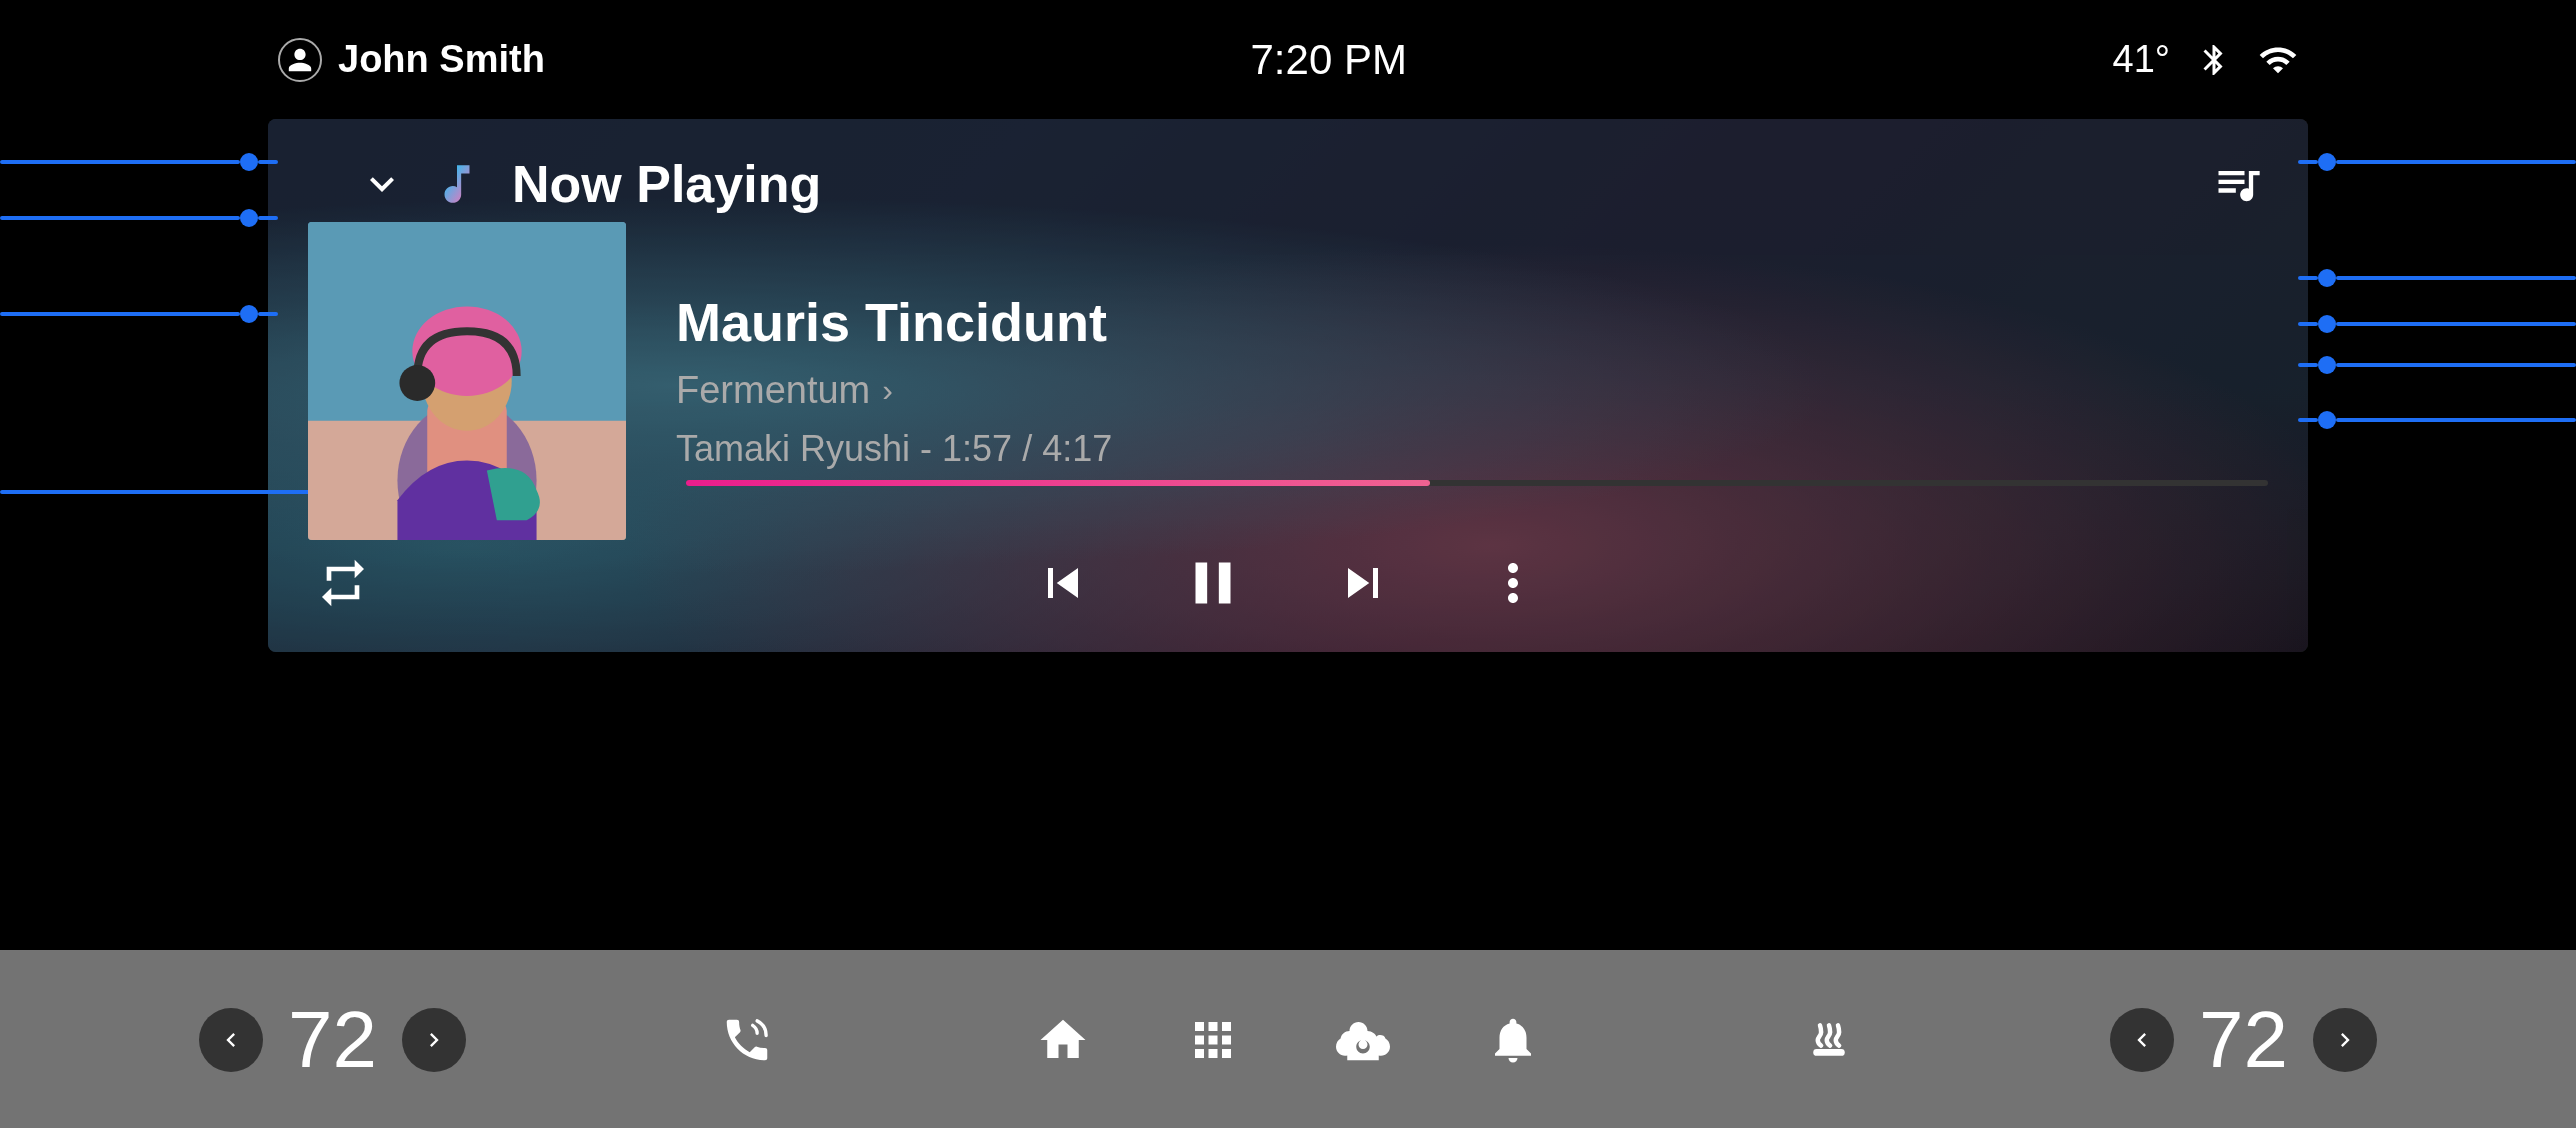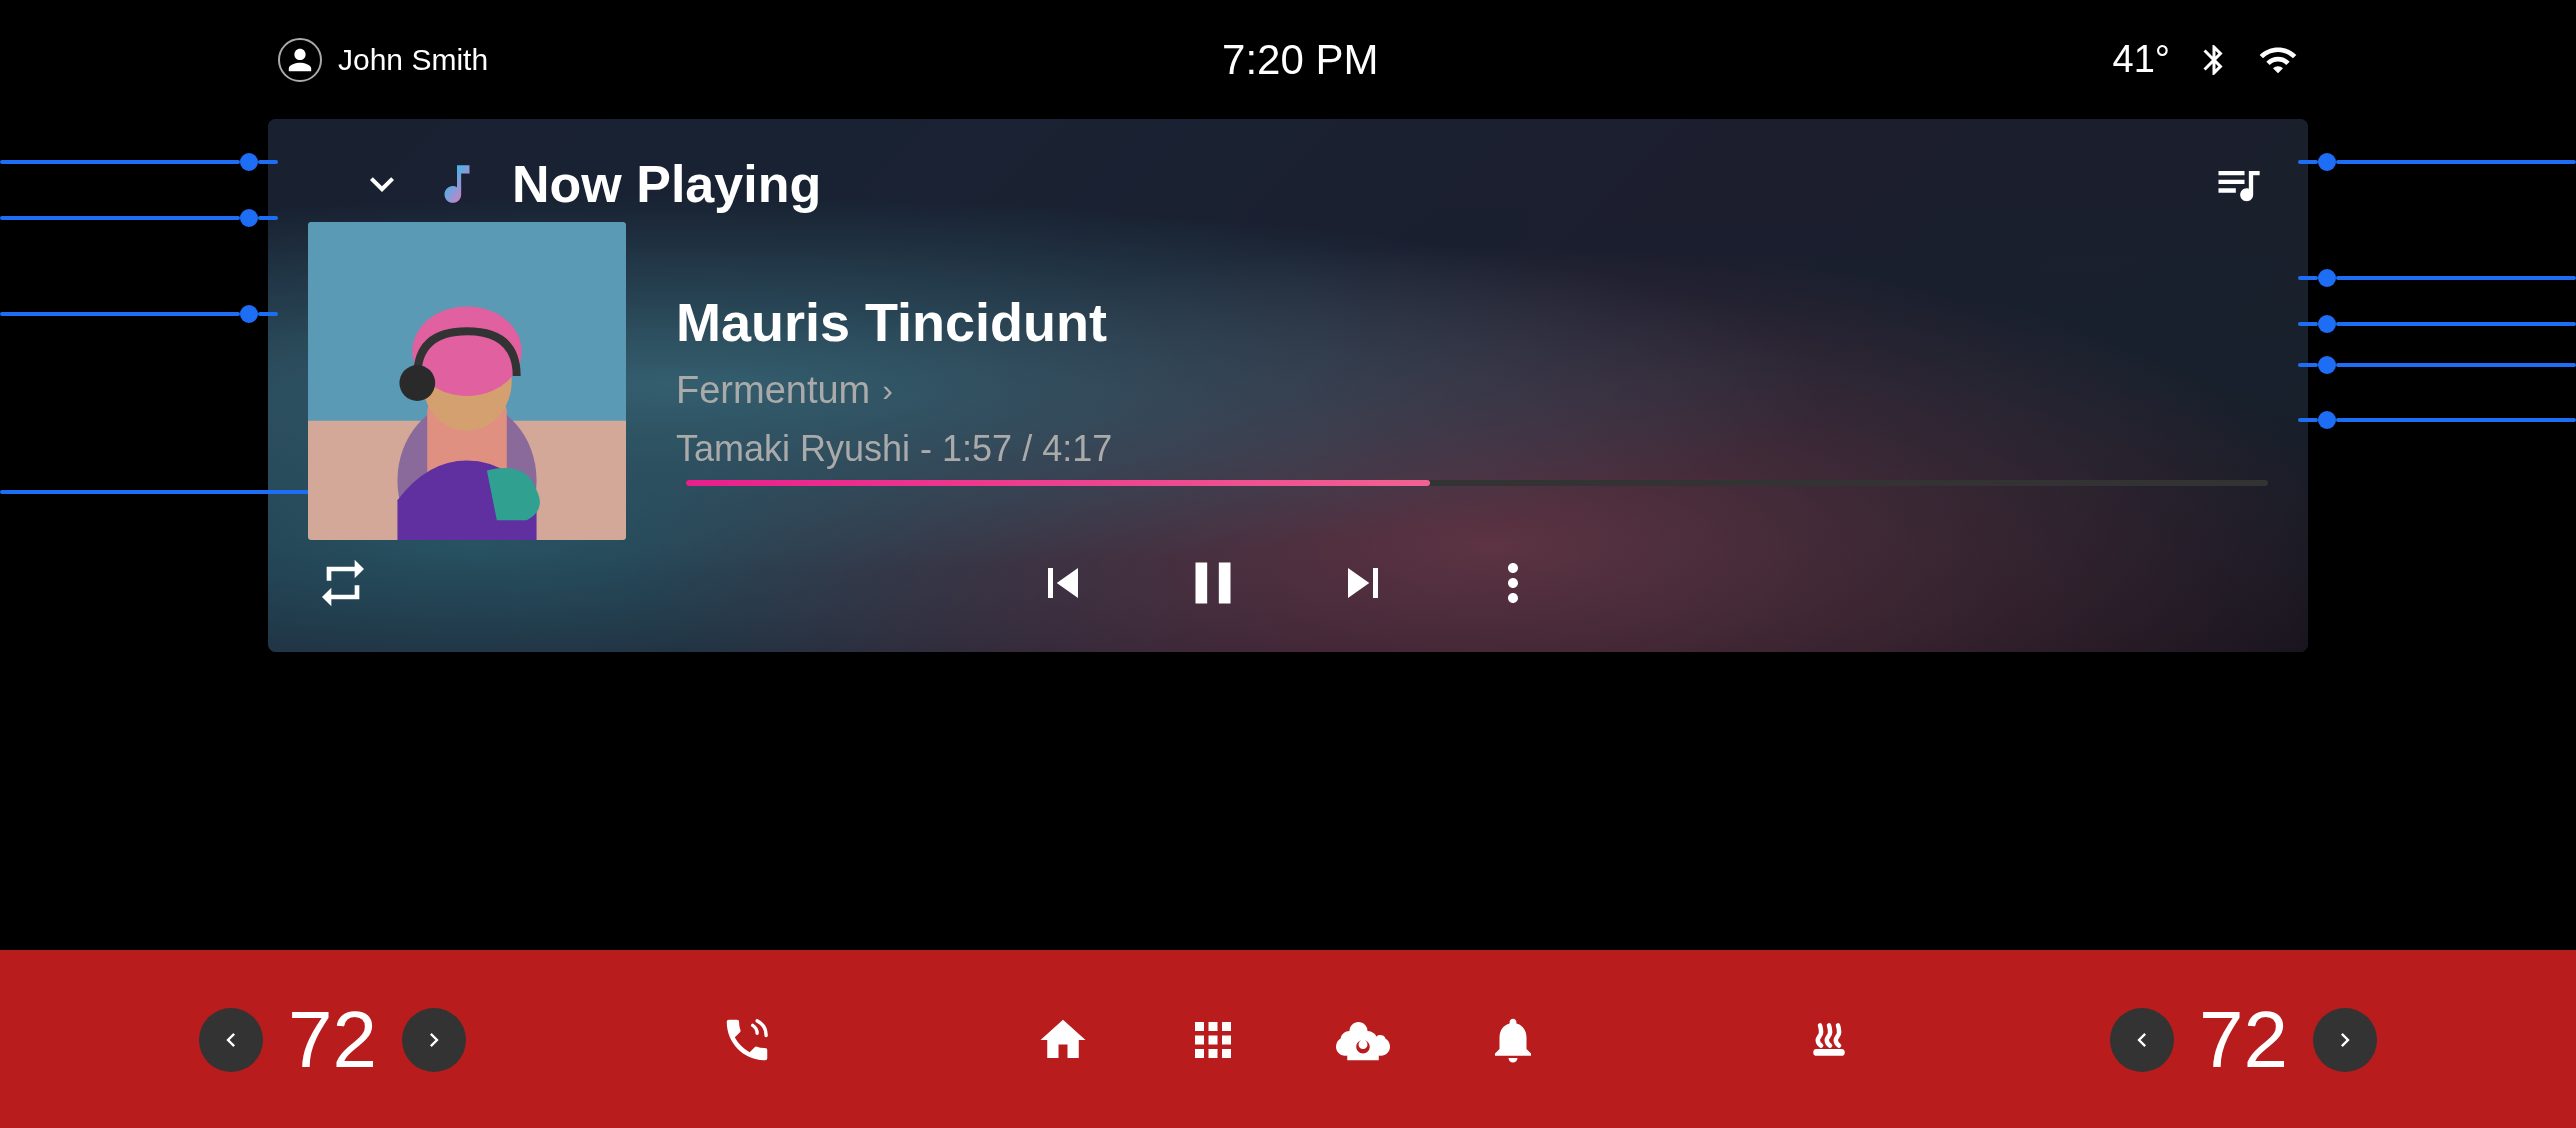--- a/index.html
+++ b/index.html
@@ -35,22 +35,22 @@
       width: 44px;
       height: 44px;
       border-radius: 50%;
       border: 2px solid #aaa;
       display: flex;
       align-items: center;
       justify-content: center;
     }
     .status-user-icon svg { width: 28px; height: 28px; fill: #fff; }
     .status-username {
-      font-size: 30px;
-      font-weight: 400;
+      font-size: 38px;
+      font-weight: 700;
       color: #fff;
     }
     .status-time {
       font-size: 42px;
       font-weight: 400;
       color: #fff;
     }
     .status-right {
       display: flex;
       align-items: center;
@@ -275,21 +275,21 @@
       height: 70px;
       display: flex;
       align-items: center;
       justify-content: center;
       cursor: pointer;
     }
 
     .bottom-controls {
       width: 100%;
       height: 179px;
-      background: #b91c1c;
+      background: #737373;
       position: absolute;
       bottom: 0;
       display: flex;
       align-items: center;
       justify-content: space-between;
       padding: 0 199px;
     }
 
     .temp-control {
       display: flex;

